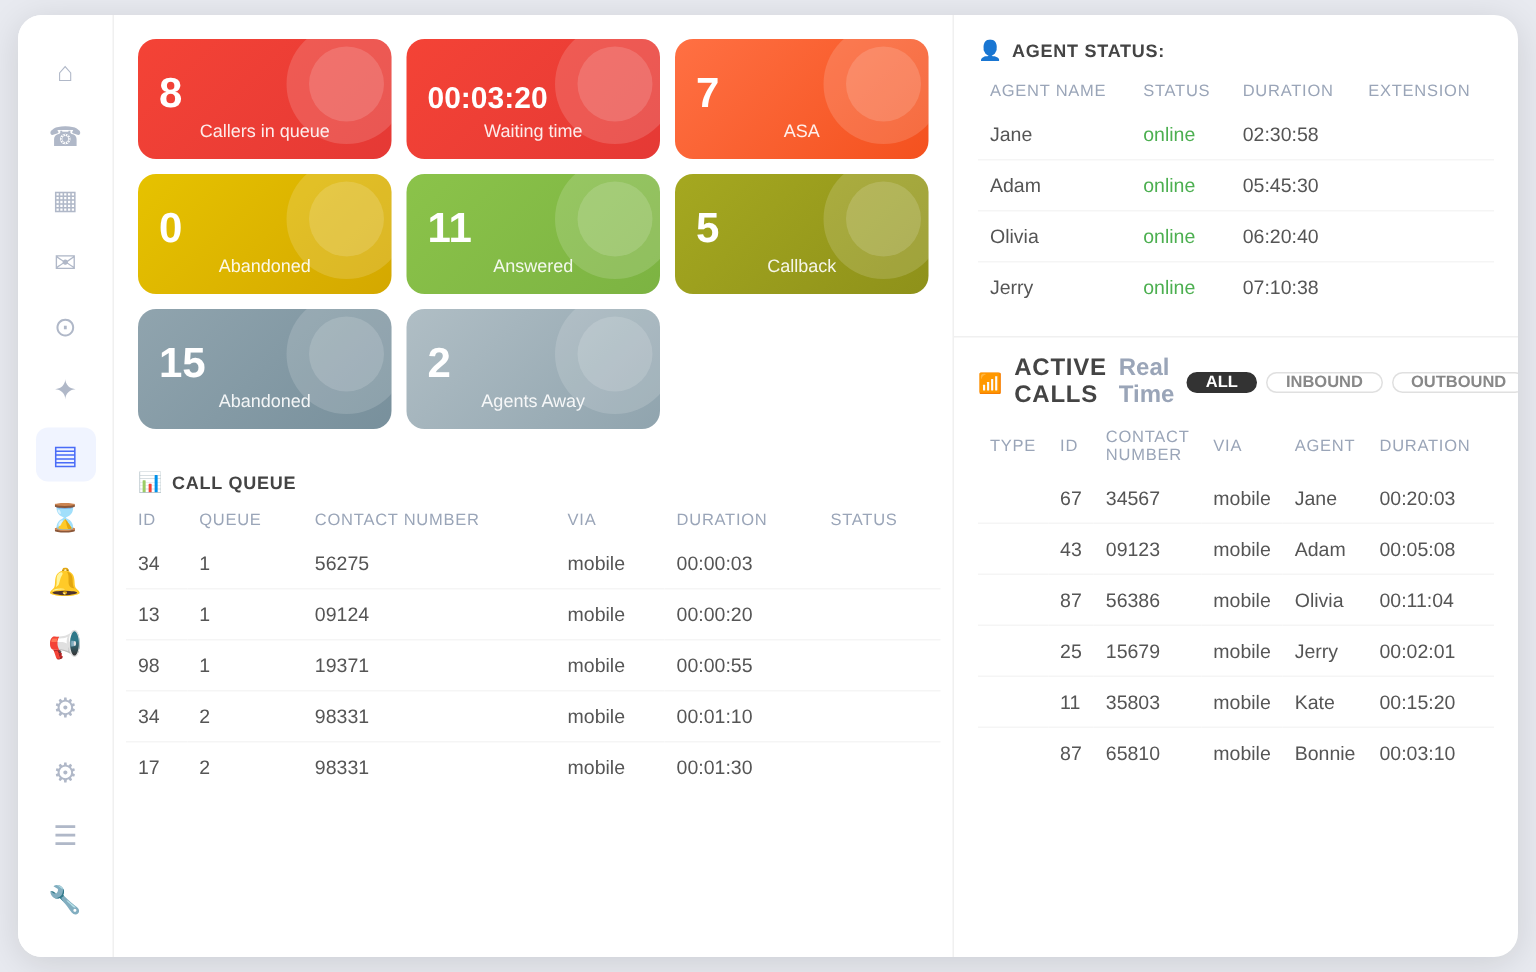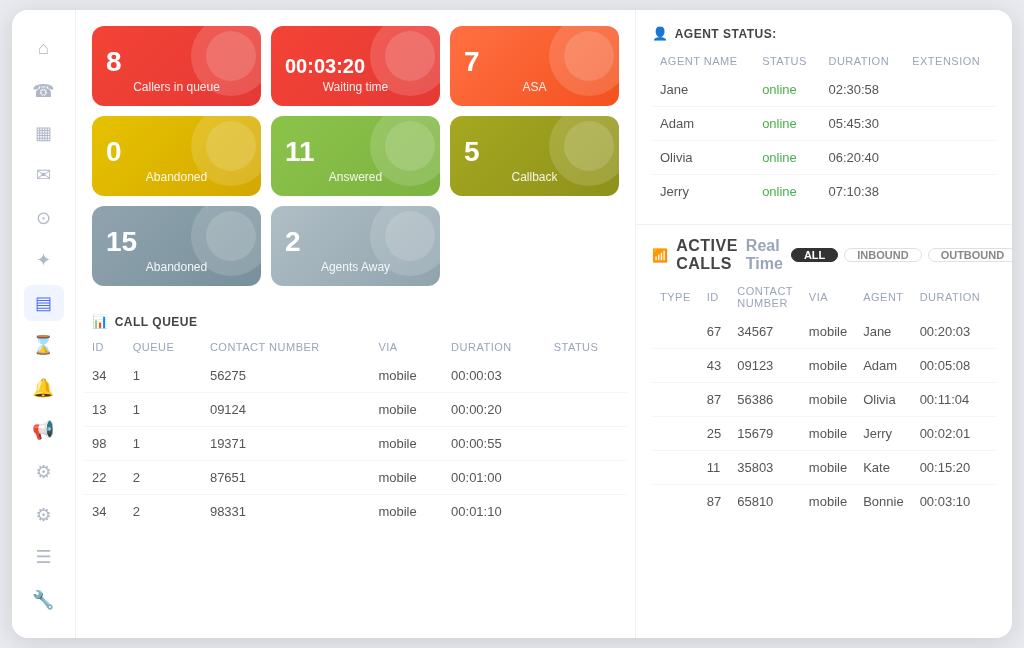--- a/index.html
+++ b/index.html
@@ -343,33 +343,33 @@
     </tr>
                 <tr>
       <td>98</td>
       <td>1</td>
       <td>19371</td>
       <td>mobile</td>
       <td>00:00:55</td>
       <td></td>
     </tr>
                 <tr>
-      <td>22</td>
-      <td>2</td>
-      <td>87651</td>
-      <td>mobile</td>
-      <td>00:01:00</td>
-      <td></td>
-    </tr>
-                <tr>
       <td>34</td>
       <td>2</td>
       <td>98331</td>
       <td>mobile</td>
       <td>00:01:10</td>
+      <td></td>
+    </tr>
+                <tr>
+      <td>17</td>
+      <td>2</td>
+      <td>98331</td>
+      <td>mobile</td>
+      <td>00:01:30</td>
       <td></td>
     </tr>
               </tbody>
           </table>
         </div>
       </div>
 
       <div class="right-panel">
 
         <div class="agent-status-section">

